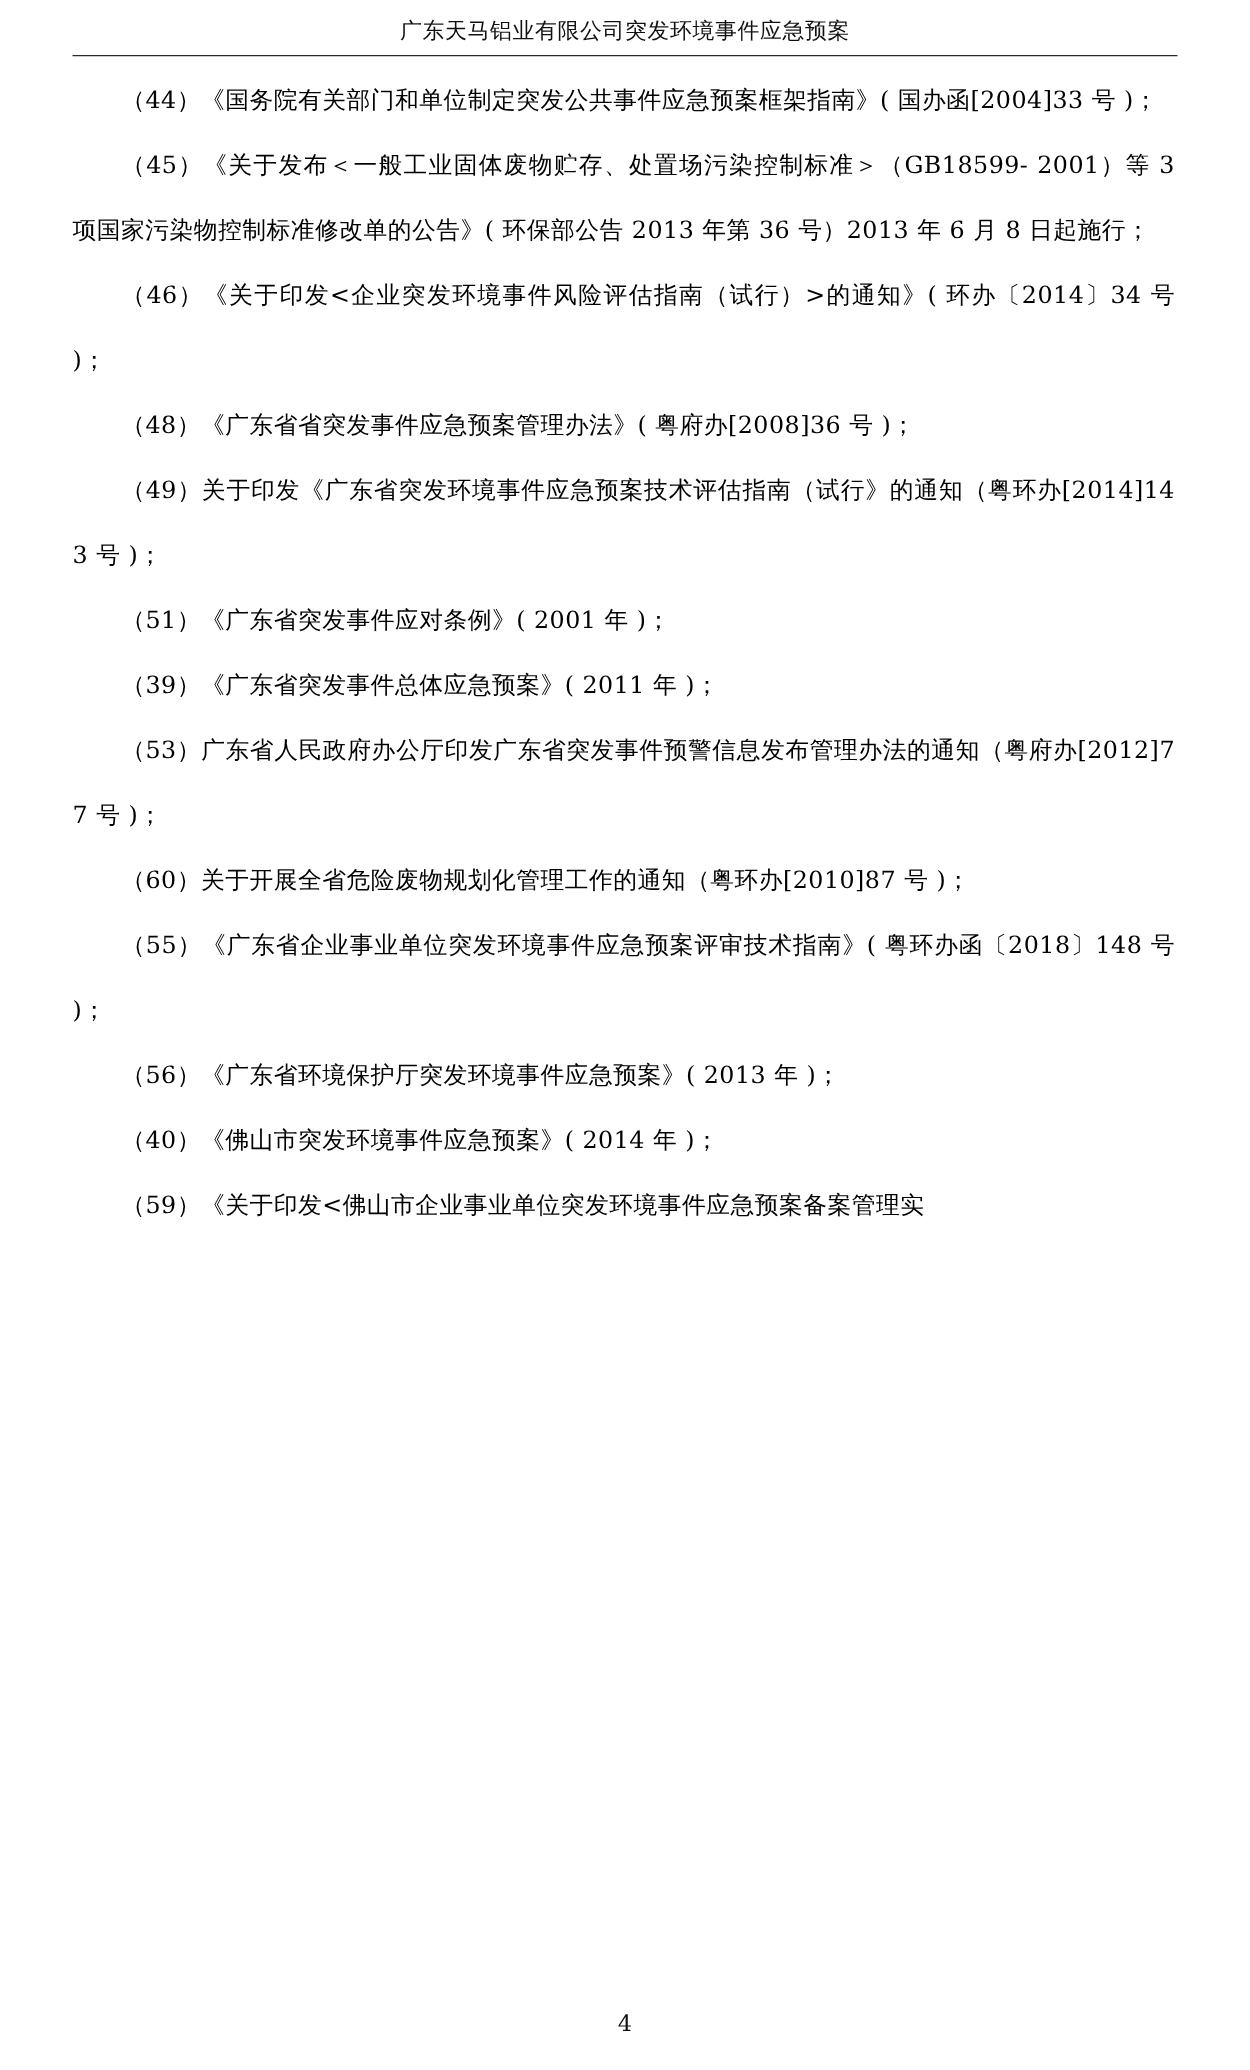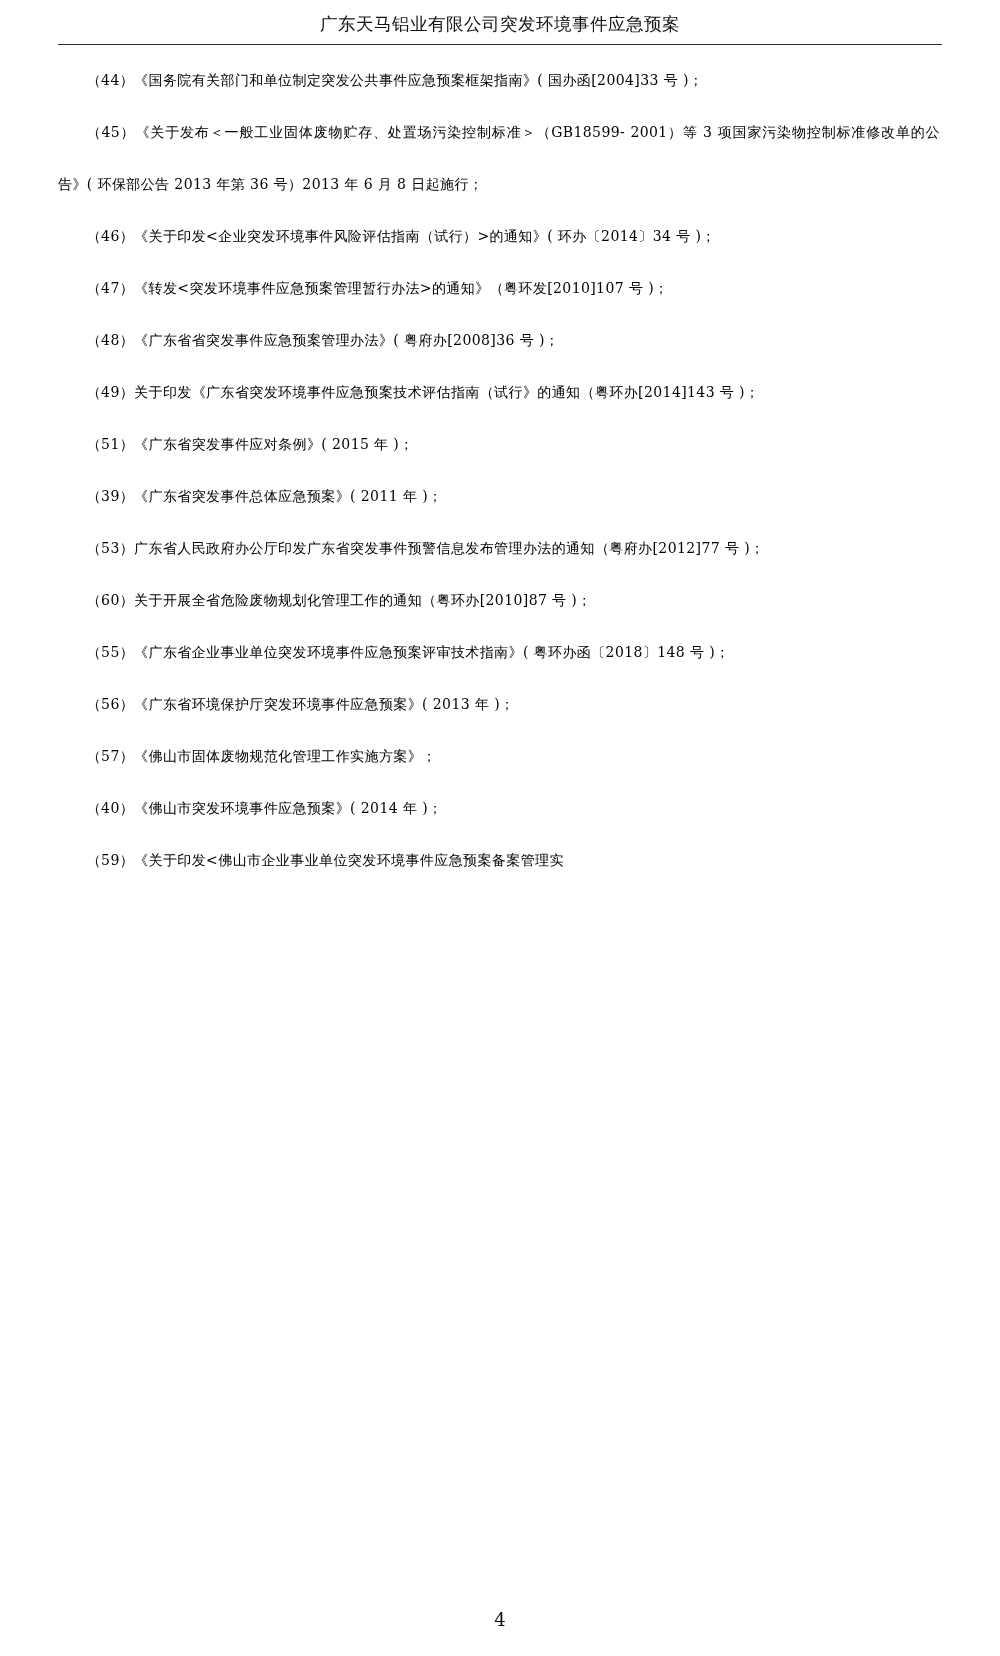--- a/index.html
+++ b/index.html
@@ -43,21 +43,21 @@
   }
   .body-area {
     position: absolute;
     top: 54px;
     left: 0;
     width: 1000px;
     box-sizing: border-box;
     padding: 0 60px 0 58px;
   }
   .para {
-    font-size: 14px;
+    font-size: 19px;
     line-height: 52px;
     text-align: justify;
     text-justify: inter-ideograph;
     text-indent: 2.05em;
     margin: 0;
     padding: 0;
     letter-spacing: 0.4px;
     word-break: break-all;
   }
   .footer {
@@ -80,30 +80,28 @@
 
   <div class="header">
     <div class="header-title">广东天马铝业有限公司突发环境事件应急预案</div>
     <div class="header-rule"></div>
   </div>
 
   <div class="body-area">
     <p class="para">（44）《国务院有关部门和单位制定突发公共事件应急预案框架指南》( 国办函[2004]33 号 )；</p>
     <p class="para">（45）《关于发布＜一般工业固体废物贮存、处置场污染控制标准＞（GB18599- 2001）等 3 项国家污染物控制标准修改单的公告》( 环保部公告 2013 年第 36 号）2013 年 6 月 8 日起施行；</p>
     <p class="para">（46）《关于印发&lt;企业突发环境事件风险评估指南（试行）&gt;的通知》( 环办〔2014〕34 号 )；</p>
-    <p class="para">（47）《转发&lt;突发环境事件应急预案管理暂行办法&gt;的通知》（粤环发[2010]107 号 )；</p>
     <p class="para">（48）《广东省省突发事件应急预案管理办法》( 粤府办[2008]36 号 )；</p>
     <p class="para">（49）关于印发《广东省突发环境事件应急预案技术评估指南（试行》的通知（粤环办[2014]143 号 )；</p>
-    <p class="para">（51）《广东省突发事件应对条例》( 2015 年 )；</p>
+    <p class="para">（51）《广东省突发事件应对条例》( 2001 年 )；</p>
     <p class="para">（39）《广东省突发事件总体应急预案》( 2011 年 )；</p>
     <p class="para">（53）广东省人民政府办公厅印发广东省突发事件预警信息发布管理办法的通知（粤府办[2012]77 号 )；</p>
     <p class="para">（60）关于开展全省危险废物规划化管理工作的通知（粤环办[2010]87 号 )；</p>
     <p class="para">（55）《广东省企业事业单位突发环境事件应急预案评审技术指南》( 粤环办函〔2018〕148 号 )；</p>
     <p class="para">（56）《广东省环境保护厅突发环境事件应急预案》( 2013 年 )；</p>
-    <p class="para">（57）《佛山市固体废物规范化管理工作实施方案》；</p>
     <p class="para">（40）《佛山市突发环境事件应急预案》( 2014 年 )；</p>
     <p class="para">（59）《关于印发&lt;佛山市企业事业单位突发环境事件应急预案备案管理实</p>
   </div>
 
   <div class="footer">
     <span class="page-number">4</span>
   </div>
 
 </div>
 

